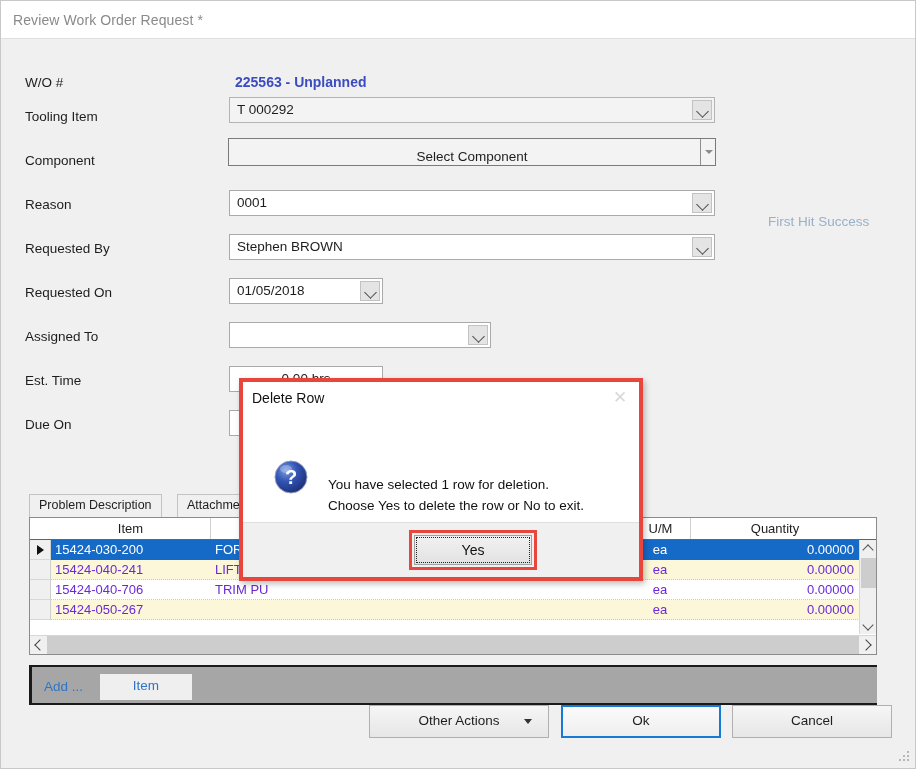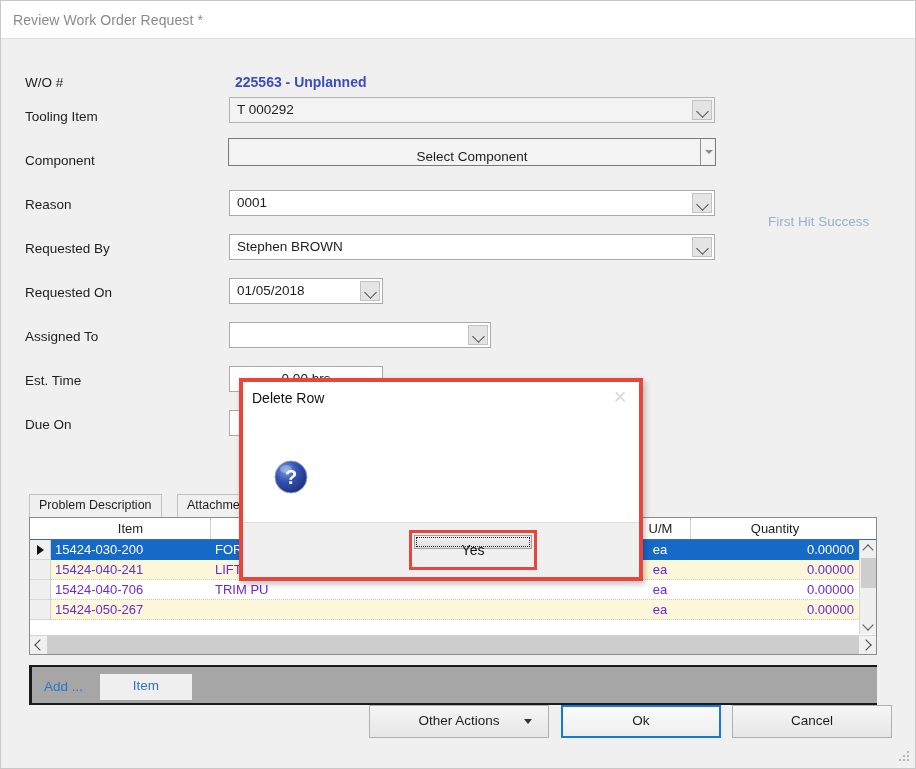--- a/index.html
+++ b/index.html
@@ -322,21 +322,21 @@
     line-height: 21px;
   }
   .modal .dlg-buttonbar {
     position: absolute; left: 0; bottom: 0;
     width: 396px; height: 55px;
     background: #f0f0f0;
     border-top: 1px solid #dedede;
   }
   .dlg-btn {
     position: absolute; top: 12px;
-    width: 118px; height: 14px;
+    width: 118px; height: 30px;
     background: linear-gradient(#f1f1f1, #e2e2e2);
     border: 1px solid #a0a0a0;
     font-size: 14px; color: #111;
     text-align: center; padding-top: 6px;
   }
   .dlg-btn.focus-ring {
     outline: 1px dotted #222;
     outline-offset: -3px;
   }
   .redbox {
@@ -507,20 +507,24 @@
             <stop offset="0%" stop-color="#7b9ae0"></stop>
             <stop offset="45%" stop-color="#3355b5"></stop>
             <stop offset="100%" stop-color="#1d2f78"></stop>
           </radialGradient>
         </defs>
         <circle cx="18" cy="18" r="16" fill="url(#qg)" stroke="#8f9bbd" stroke-width="1"></circle>
         <ellipse cx="13" cy="10" rx="6" ry="4" fill="#ffffff" opacity="0.28"></ellipse>
         <text x="18" y="25" font-family="Liberation Sans, sans-serif" font-size="20" font-weight="bold" fill="#ffffff" text-anchor="middle">?</text>
       </svg>
 
+      <div class="dlg-msg">
+        <div>You have selected 1 row for deletion.</div>
+        <div>Choose Yes to delete the row or No to exit.</div>
+      </div>
     </div>
 
     <div class="dlg-buttonbar">
       <div class="redbox" style="left:166px;"></div>
       <div class="dlg-btn focus-ring" style="left:171px;">Yes</div>
     </div>
   </div>
 
 </div>
 

